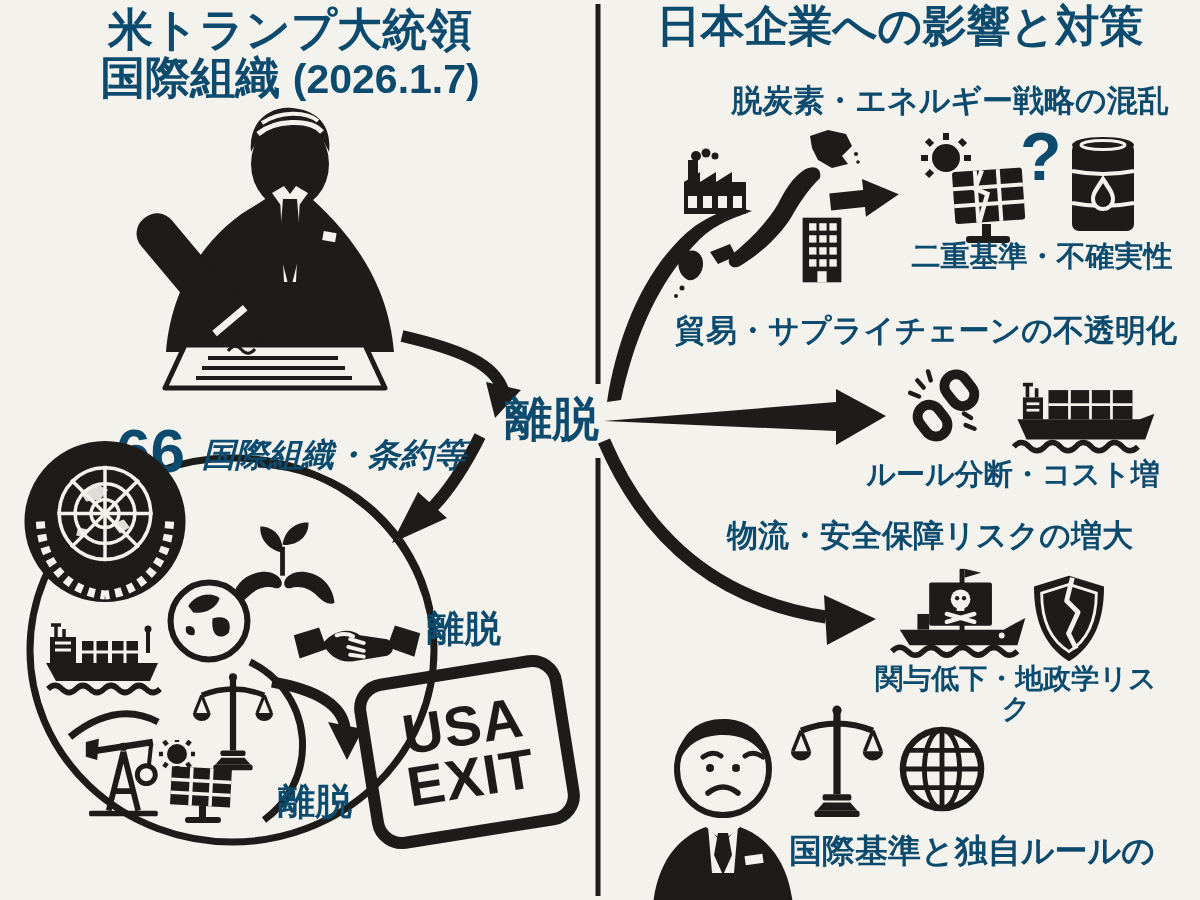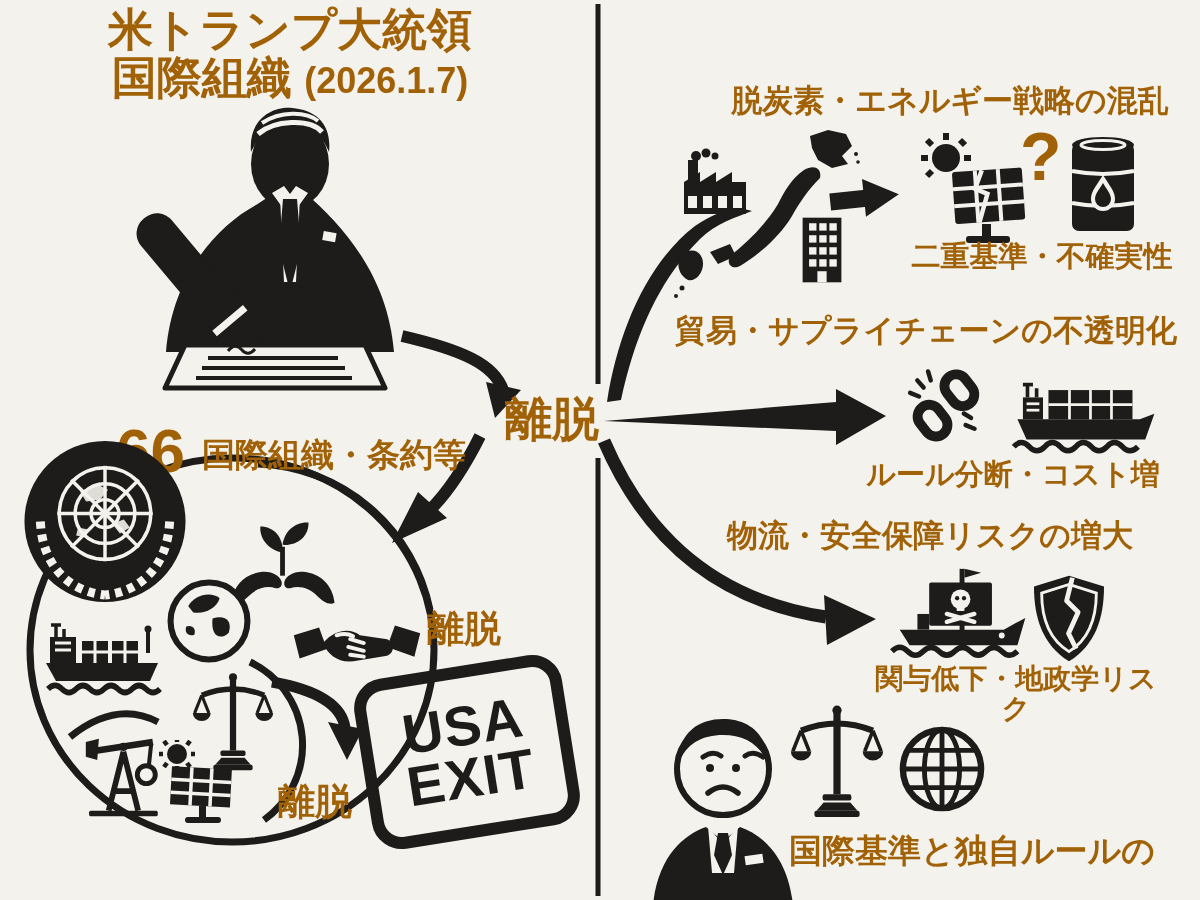--- a/index.html
+++ b/index.html
@@ -1,28 +1,28 @@
 <!DOCTYPE html>
 <html><head>
 <meta charset="utf-8">
 <style>
   html,body{margin:0;padding:0;background:#e8e6e0;}
   .stage{position:relative;width:1200px;height:900px;background:#f4f2ec;overflow:hidden;
          font-family:"Liberation Sans","DejaVu Sans",sans-serif;color:#1d1c1a;}
   .stage svg{display:block;width:100%;height:100%;}
-  .t{position:absolute;font-weight:800;line-height:1.08;white-space:nowrap;color:#a16207;}
+  .t{position:absolute;font-weight:800;line-height:1.08;white-space:nowrap;color:#0c4a6e;}
   .ctr{text-align:center;white-space:normal;}
   .conn{position:absolute;left:0;top:0;width:1200px;height:900px;pointer-events:none;}
   .icon{position:absolute;color:#1d1c1a;}
   .stamp{position:absolute;left:362px;top:666px;width:210px;height:172px;box-sizing:border-box;
          border:12px solid #1d1c1a;border-radius:30px;transform:rotate(-9deg);
          display:flex;flex-direction:column;align-items:center;justify-content:center;
          font-weight:900;font-size:56px;line-height:.92;letter-spacing:1px;}
   .title-l{left:40px;top:6px;width:500px;font-size:45px;line-height:1.06;}
-  .title-l .date{font-size:36px;font-weight:800;}
+  .title-l .date{font-size:41px;font-weight:800;}
   .title-r{left:605px;top:2px;width:590px;font-size:44px;}
   .h-sec{font-size:31px;}
   .cap{font-size:29px;}
 </style>
 </head>
 <body>
 
 <div class="stage">
 
   <svg class="conn" viewBox="0 0 1200 900">
@@ -50,20 +50,21 @@
         <polygon points="864,179 864,217 899,198"></polygon>
       </g>
     </g>
   </svg>
 
   <div class="t title-l ctr">
     <div>米トランプ大統領</div>
     <div><span>国際組織</span>
       <span class="date">(2026.1.7)</span></div>
   </div>
+  <div class="t title-r ctr">日本企業への影響と対策</div>
 
   <div class="icon" style="left:130px;top:100px;width:300px;height:300px;">
     <svg viewBox="0 0 300 300">
       <g fill="#1d1c1a">
         <ellipse cx="160" cy="64" rx="39" ry="45"></ellipse>
         <path d="M121,52 C118,18 144,6 162,8 C186,10 202,24 199,52 C192,34 178,26 160,26 C142,26 128,36 121,52 Z"></path>
       </g>
       <g stroke="#f4f2ec" fill="none">
         <path d="M128,34 C144,20 180,18 192,32" stroke-width="5"></path>
         <path d="M132,23 C150,11 176,11 188,21" stroke-width="4"></path>
@@ -87,21 +88,21 @@
         <line x1="78" y1="258" x2="208" y2="258" stroke-width="4"></line>
         <line x1="72" y1="268" x2="215" y2="268" stroke-width="4"></line>
         <line x1="66" y1="278" x2="222" y2="278" stroke-width="4"></line>
       </g>
     </svg>
   </div>
 
   <div class="t" style="left:505px;top:394px;font-size:47px;font-weight:900;">離脱</div>
 
   <div class="t" style="left:116px;top:418px;font-size:62px;">66</div>
-  <div class="t" style="left:202px;top:437px;font-size:33px;">国際組織・条約等</div>
+  <div class="t" style="left:202px;top:437px;font-size:33px;font-style:italic;">国際組織・条約等</div>
 
   <div class="icon" style="left:20px;top:436px;width:170px;height:174px;">
     <svg viewBox="0 0 170 175">
       <circle cx="85" cy="86" r="81" fill="#1d1c1a"></circle>
       <g stroke="#f4f2ec" fill="none" stroke-width="3.5">
         <circle cx="85" cy="78" r="14"></circle>
           <circle cx="85" cy="78" r="30"></circle>
           <circle cx="85" cy="78" r="46"></circle>
         <line x1="85" y1="30" x2="85" y2="126"></line>
           <line x1="37" y1="78" x2="133" y2="78"></line>

